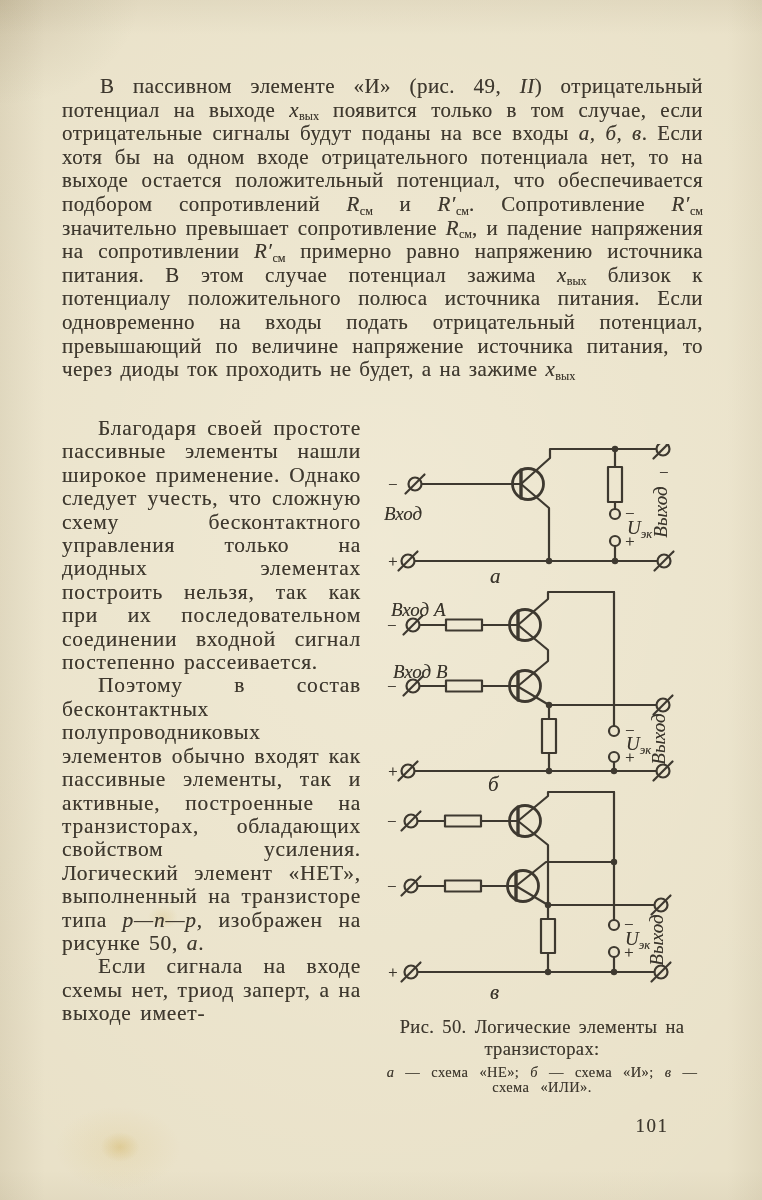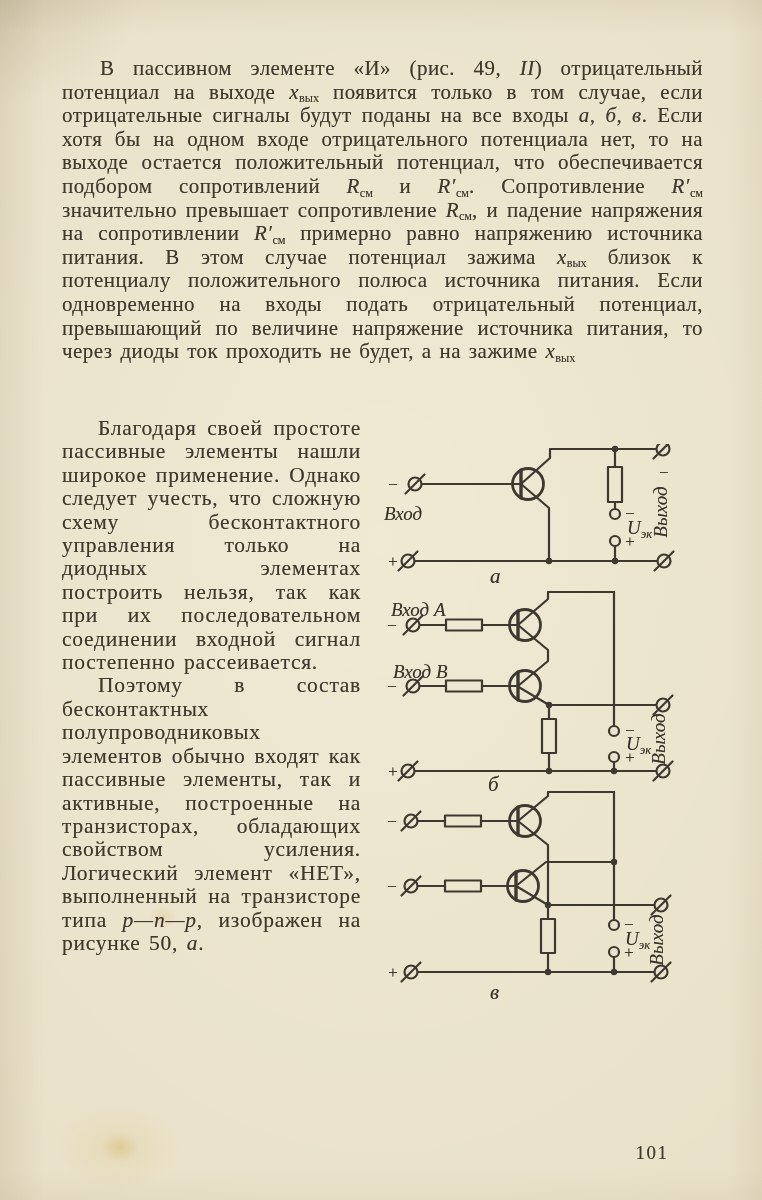--- a/index.html
+++ b/index.html
@@ -16,37 +16,37 @@
       linear-gradient(to right, rgba(110,90,50,0.10), rgba(110,90,50,0) 45px),
       linear-gradient(to left, rgba(110,90,50,0.07), rgba(110,90,50,0) 35px),
       linear-gradient(to bottom, rgba(110,90,50,0.08), rgba(110,90,50,0) 35px),
       linear-gradient(to top, rgba(110,90,50,0.05), rgba(110,90,50,0) 30px),
       #e9e1c8;
   }
   .page * { text-shadow: 0 0 0.6px rgba(62,57,48,0.5); }
   p { margin:0; }
   sub { font-size:0.58em; line-height:0; vertical-align:baseline; position:relative; top:0.3em; letter-spacing:0; }
   .intro {
-    position:absolute; left:62px; top:57px; width:641px;
+    position:absolute; left:62px; top:75px; width:641px;
     font-size:21px; line-height:23.6px; text-align:justify;
     text-indent:38px; letter-spacing:0.45px; word-spacing:2.2px;
   }
   .leftcol {
     position:absolute; left:62px; top:417px; width:299px;
     font-size:21.5px; line-height:23.4px; text-align:justify;
     letter-spacing:0.75px; word-spacing:2.4px;
   }
   .leftcol p { text-indent:36px; }
   .leftcol p.cont { text-indent:0; }
   .figure { position:absolute; left:378px; top:444px; width:334px; height:572px; }
   .figure svg { display:block; }
   .caption { position:absolute; left:372px; top:1016px; width:340px; text-align:center; }
   .caption .t { font-size:18.5px; line-height:22px; letter-spacing:0.4px; word-spacing:3px; }
   .caption .s { font-size:14.5px; line-height:15px; margin-top:5px; letter-spacing:0.4px; word-spacing:7px; }
-  .pagenum { position:absolute; left:622px; top:1142px; width:60px; text-align:center;
+  .pagenum { position:absolute; left:622px; top:1115px; width:60px; text-align:center;
              font-size:19px; letter-spacing:1.5px; }
   
   .w  { fill:none; stroke:#3e3930; stroke-width:2.2; stroke-linecap:round; stroke-linejoin:round; }
   .tc { stroke-width:2.8; }
   .tb { stroke-width:3.4; }
   .dot { fill:#3e3930; stroke:none; }
   text.slbl { font:italic 19px "Liberation Serif","DejaVu Serif",serif; fill:#39342b; }
   text.sign { font:italic 17px "Liberation Serif","DejaVu Serif",serif; fill:#39342b; }
   text.sch  { font:italic 21px "Liberation Serif","DejaVu Serif",serif; fill:#39342b; }
   tspan.ss  { font-size:12.5px; }
@@ -54,20 +54,21 @@
 </head>
 <body>
 
 <div class="page">
 
   <p class="intro">В пассивном элементе «И» (рис. 49, <i>II</i>) отрицательный потенциал на выходе <i>x</i><sub>вых</sub> появится только в том случае, если отрицательные сигналы будут поданы на все входы <i>а, б, в</i>. Если хотя бы на одном входе отрицательного потенциала нет, то на выходе остается положительный потенциал, что обеспечивается подбором сопротивлений <i>R</i><sub>см</sub> и <i>R′</i><sub>см</sub>. Сопротивление <i>R′</i><sub>см</sub> значительно превышает сопротивление <i>R</i><sub>см</sub>, и падение напряжения на сопротивлении <i>R′</i><sub>см</sub> примерно равно напряжению источника питания. В этом случае потенциал зажима <i>x</i><sub>вых</sub> близок к потенциалу положительного полюса источника питания. Если одновременно на входы подать отрицательный потенциал, превышающий по величине напряжение источника питания, то через диоды ток проходить не будет, а на зажиме <i>x</i><sub>вых</sub></p>
 
   <div class="leftcol">
     <p>Благодаря своей простоте пассивные элементы нашли широкое применение. Однако следует учесть, что сложную схему бесконтактного управления только на диодных элементах построить нельзя, так как при их последовательном соединении входной сигнал постепенно рассеивается.</p>
     <p>Поэтому в состав бесконтактных полупроводниковых элементов обычно входят как пассивные элементы, так и активные, построенные на транзисторах, обладающих свойством усиления. Логический элемент «НЕТ», выполненный на транзисторе типа <i>p—n—p</i>, изображен на рисунке 50, <i>а</i>.</p>
+    <p>Если сигнала на входе схемы нет, триод заперт, а на выходе имеет-</p>
   </div>
 
   <div class="figure">
     <svg width="334" height="572" viewBox="0 0 334 572">
       <defs>
         <g id="term">
           <circle class="w" r="6.5"></circle>
           <line class="w" x1="-9.5" y1="9.5" x2="9.5" y2="-9.5"></line>
         </g>
         <g id="tr">
@@ -180,16 +181,20 @@
         <text class="sign" x="245" y="486">−</text>
         <text class="sign" x="245" y="514">+</text>
         <text class="sign" x="9" y="534">+</text>
         <text class="slbl" x="247" y="501"><tspan>U</tspan><tspan class="ss" dy="4">эк</tspan></text>
         <text class="slbl" transform="translate(285 496) rotate(-90)" text-anchor="middle">Выход</text>
         <text class="sch" x="112" y="555">в</text>
       </g>
     </svg>
   </div>
 
+  <div class="caption">
+    <div class="t">Рис. 50. Логические элементы на транзисторах:</div>
+    <div class="s"><i>а</i> — схема «НЕ»; <i>б</i> — схема «И»; <i>в</i> — схема «ИЛИ».</div>
+  </div>
 
   <div class="pagenum">101</div>
 
 </div>
 
 </body></html>

